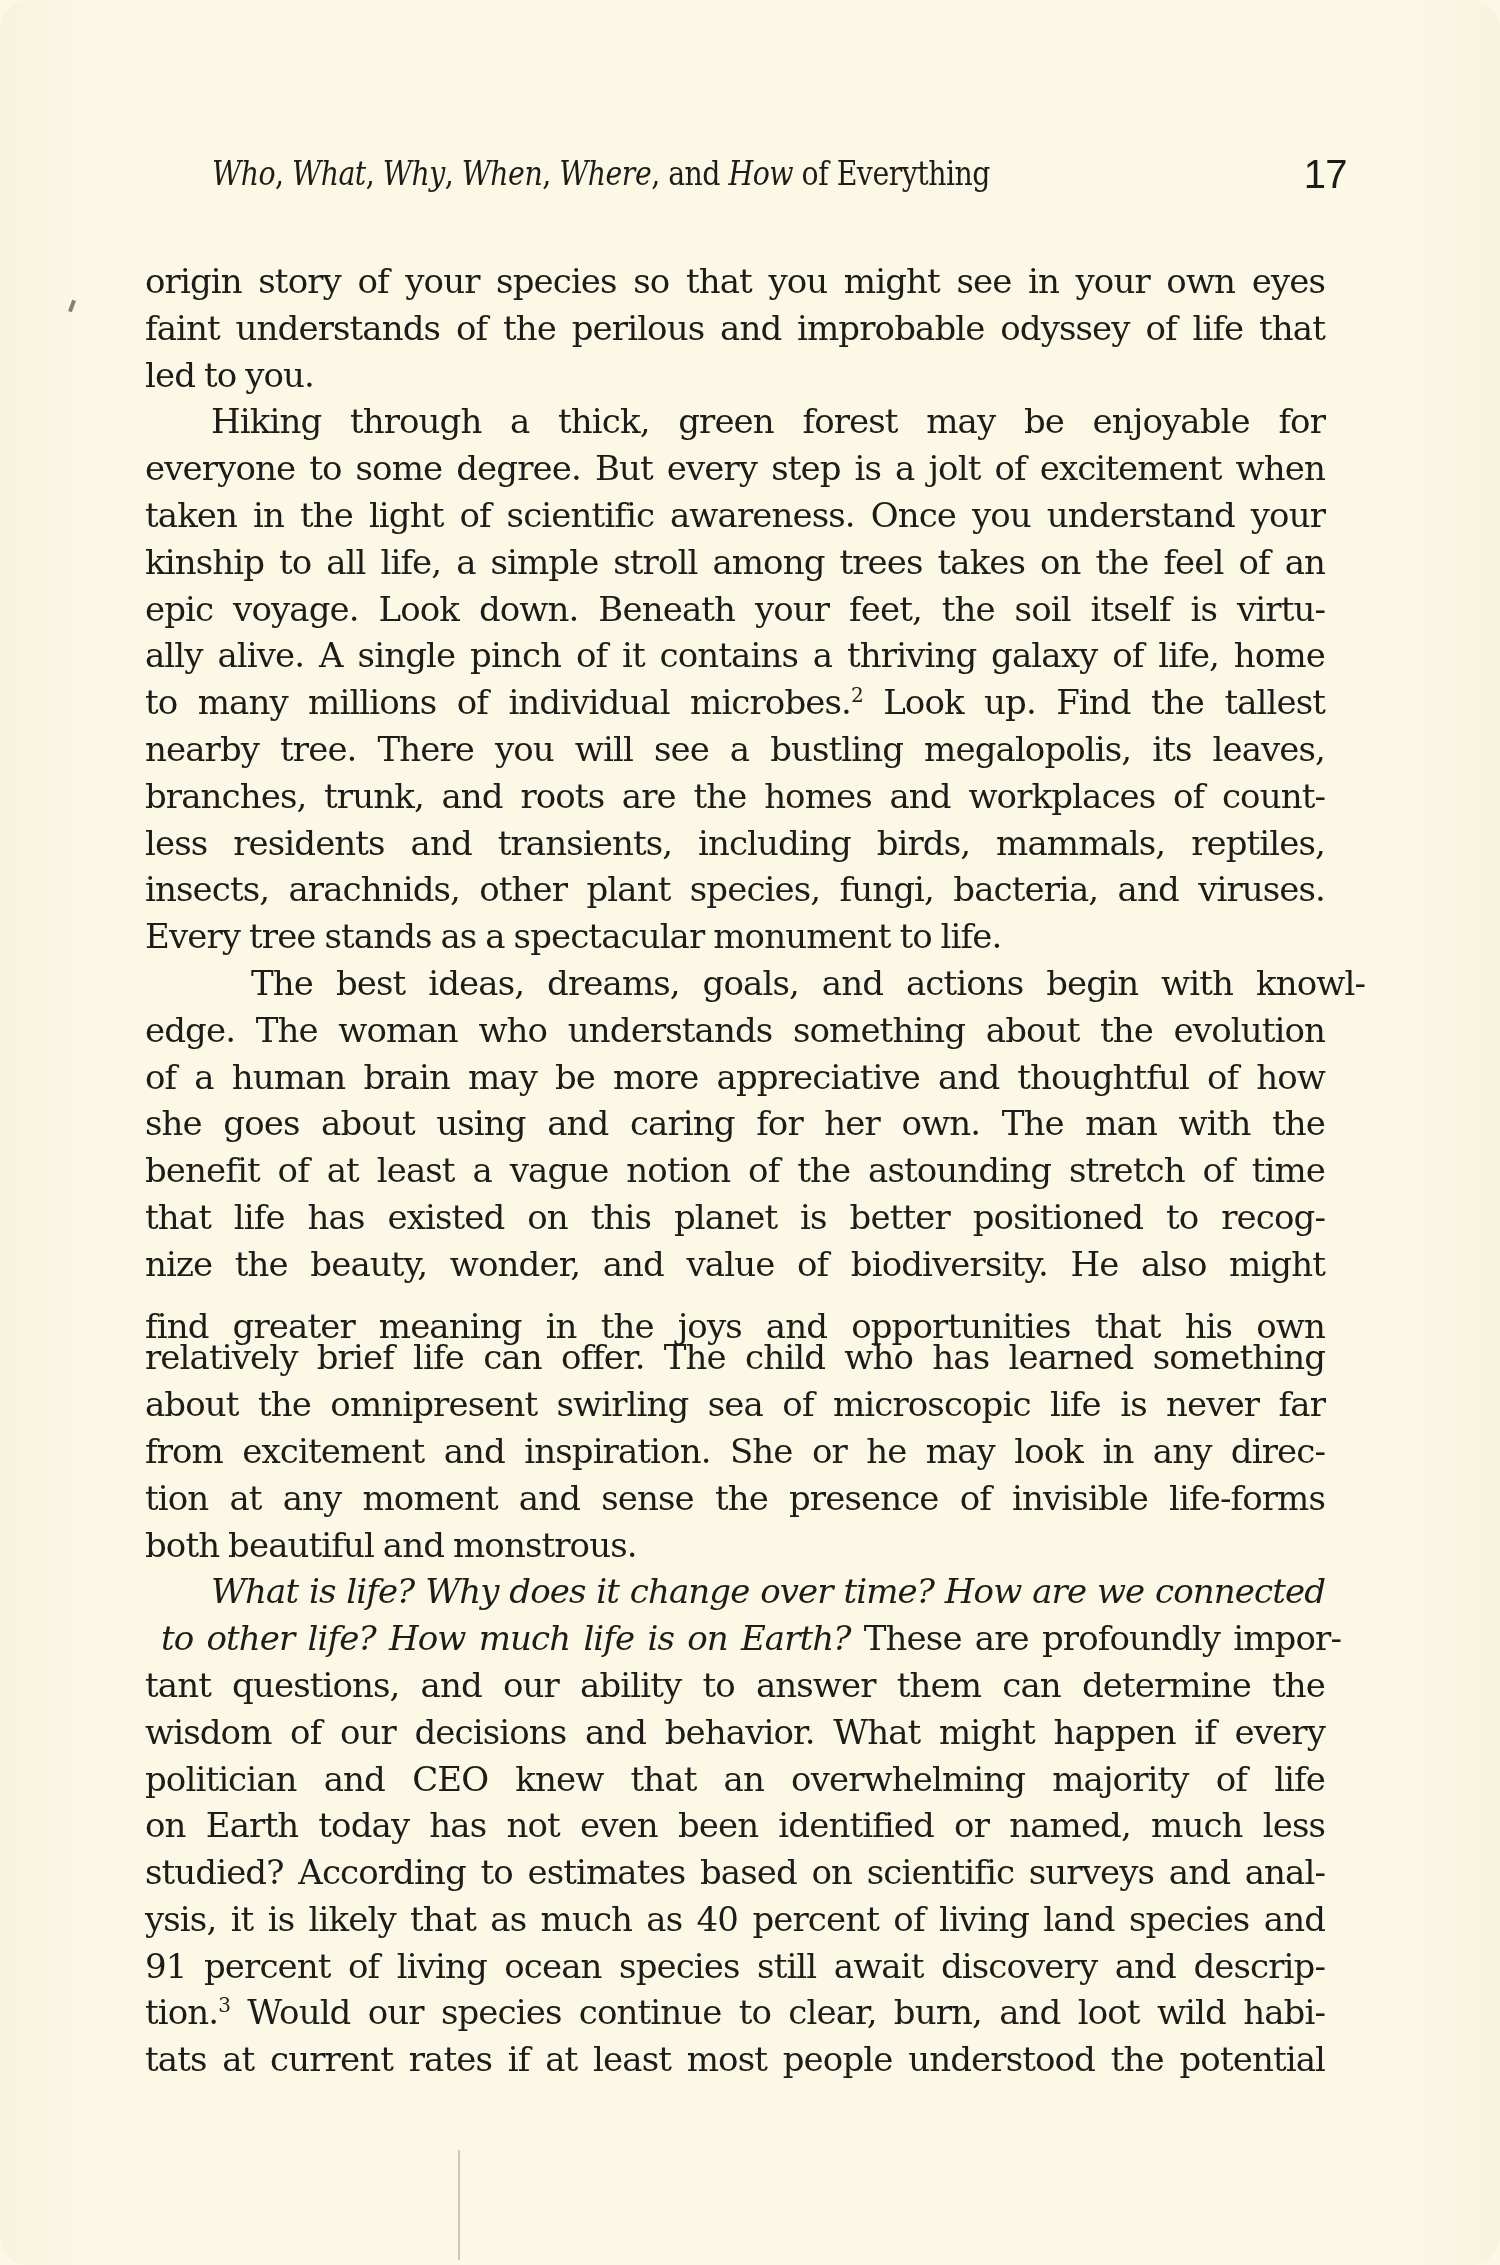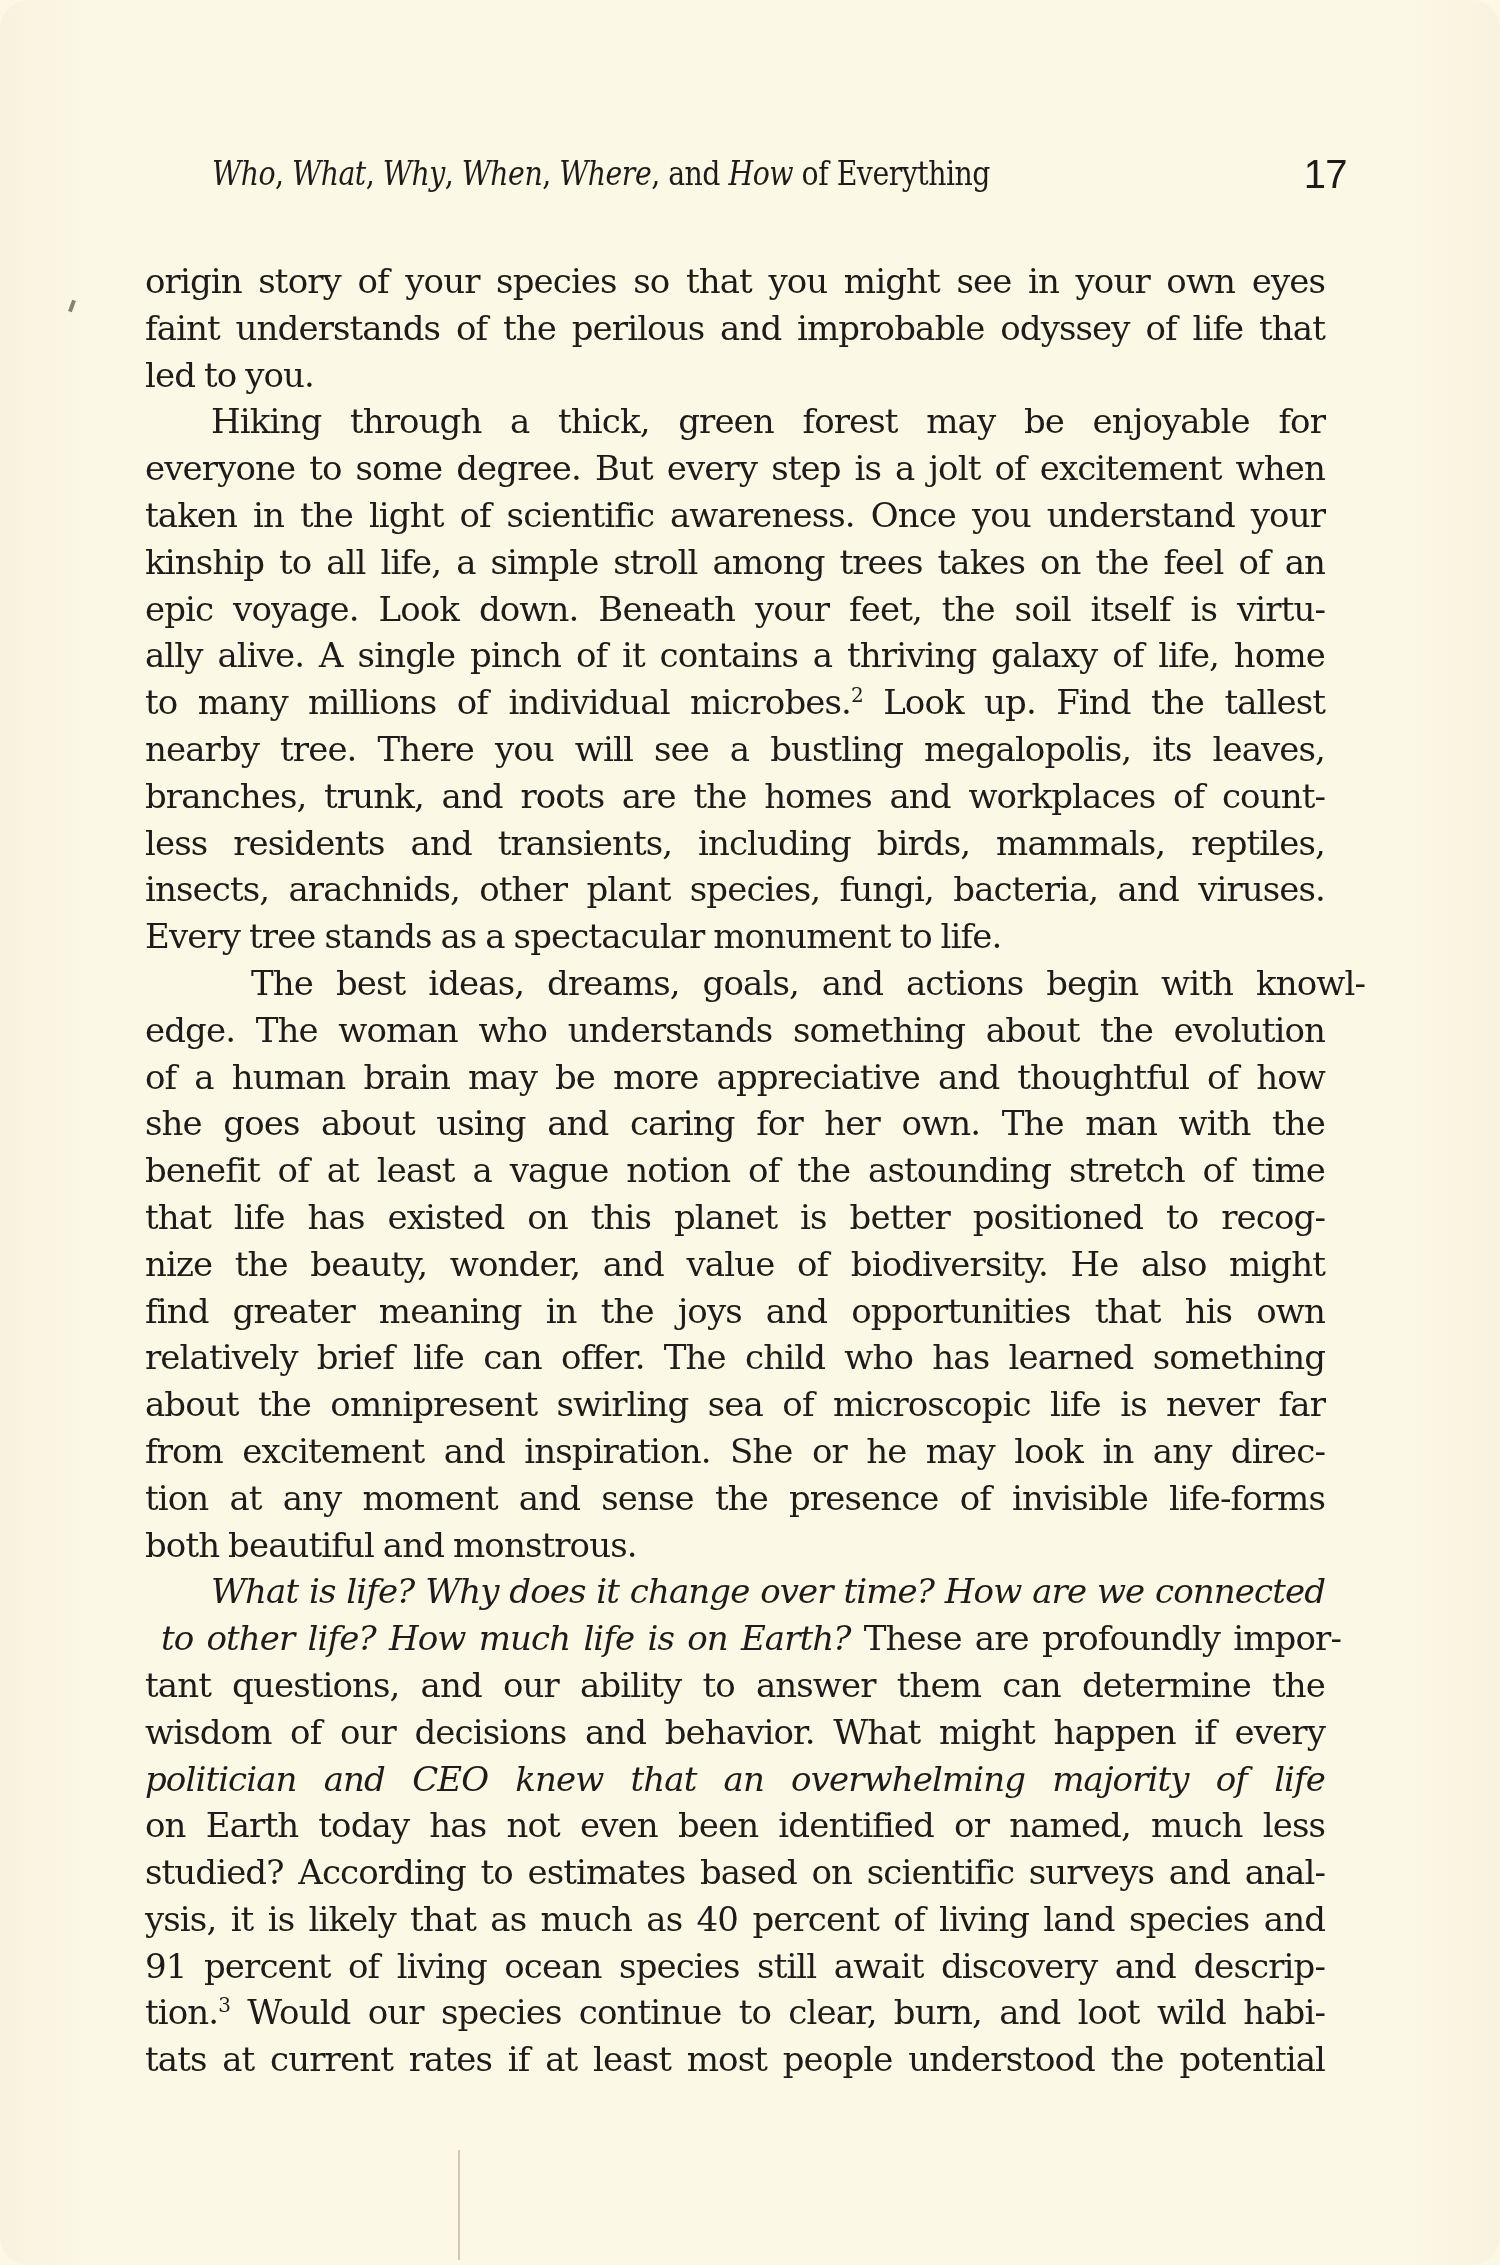--- a/index.html
+++ b/index.html
@@ -120,31 +120,31 @@
       <div class="line"><span class="inner" style="width: 1180px; white-space: normal;">less residents and transients, including birds, mammals, reptiles,</span></div>
       <div class="line"><span class="inner" style="width: 1180px; white-space: normal;">insects, arachnids, other plant species, fungi, bacteria, and viruses.</span></div>
       <div class="line last"><span class="inner" style="width: auto; white-space: nowrap;">Every tree stands as a spectacular monument to life.</span></div>
       <div class="line indent"><span class="inner" style="width: 1114px; white-space: normal; margin-left: 40px;">The best ideas, dreams, goals, and actions begin with knowl-</span></div>
       <div class="line"><span class="inner" style="width: 1180px; white-space: normal;">edge. The woman who understands something about the evolution</span></div>
       <div class="line"><span class="inner" style="width: 1180px; white-space: normal;">of a human brain may be more appreciative and thoughtful of how</span></div>
       <div class="line"><span class="inner" style="width: 1180px; white-space: normal;">she goes about using and caring for her own. The man with the</span></div>
       <div class="line"><span class="inner" style="width: 1180px; white-space: normal;">benefit of at least a vague notion of the astounding stretch of time</span></div>
       <div class="line"><span class="inner" style="width: 1180px; white-space: normal;">that life has existed on this planet is better positioned to recog-</span></div>
       <div class="line"><span class="inner" style="width: 1180px; white-space: normal;">nize the beauty, wonder, and value of biodiversity. He also might</span></div>
-      <div class="line"><span class="inner" style="width: 1180px; white-space: normal;">find greater meaning in the joys and opportunities that his own</span></div>
+      <div class="line"><span class="inner" style="width: 1180px; white-space: normal; margin-top: 15px;">find greater meaning in the joys and opportunities that his own</span></div>
       <div class="line"><span class="inner" style="width: 1180px; white-space: normal;">relatively brief life can offer. The child who has learned something</span></div>
       <div class="line"><span class="inner" style="width: 1180px; white-space: normal;">about the omnipresent swirling sea of microscopic life is never far</span></div>
       <div class="line"><span class="inner" style="width: 1180px; white-space: normal;">from excitement and inspiration. She or he may look in any direc-</span></div>
       <div class="line"><span class="inner" style="width: 1180px; white-space: normal;">tion at any moment and sense the presence of invisible life-forms</span></div>
       <div class="line last"><span class="inner" style="width: auto; white-space: nowrap;">both beautiful and monstrous.</span></div>
       <div class="line indent"><span class="inner" style="width: 1114px; white-space: normal;"><span class="it">What is life? Why does it change over time? How are we connected</span></span></div>
       <div class="line"><span class="inner" style="width: 1180px; white-space: normal; margin-left: 16px;"><span class="it">to other life? How much life is on Earth?</span> These are profoundly impor-</span></div>
       <div class="line"><span class="inner" style="width: 1180px; white-space: normal;">tant questions, and our ability to answer them can determine the</span></div>
       <div class="line"><span class="inner" style="width: 1180px; white-space: normal;">wisdom of our decisions and behavior. What might happen if every</span></div>
-      <div class="line"><span class="inner" style="width: 1180px; white-space: normal; font-style: italic;">politician and CEO knew that an overwhelming majority of life</span></div>
+      <div class="line"><span class="inner" style="width: 1180px; white-space: normal;">politician and CEO knew that an overwhelming majority of life</span></div>
       <div class="line"><span class="inner" style="width: 1180px; white-space: normal;">on Earth today has not even been identified or named, much less</span></div>
       <div class="line"><span class="inner" style="width: 1180px; white-space: normal;">studied? According to estimates based on scientific surveys and anal-</span></div>
       <div class="line"><span class="inner" style="width: 1180px; white-space: normal;">ysis, it is likely that as much as 40 percent of living land species and</span></div>
       <div class="line"><span class="inner" style="width: 1180px; white-space: normal;">91 percent of living ocean species still await discovery and descrip-</span></div>
       <div class="line"><span class="inner" style="width: 1180px; white-space: normal;">tion.<sup class="fn">3</sup> Would our species continue to clear, burn, and loot wild habi-</span></div>
       <div class="line"><span class="inner" style="width: 1180px; white-space: normal;">tats at current rates if at least most people understood the potential</span></div>
     </div>
 
   <div class="scan-mark" style="left:458px; top:2150px; height:110px;"></div>
   <div class="scan-mark" style="left:70px; top:300px; height:12px; width:4px; background:rgba(60,50,40,0.6); transform:rotate(20deg);"></div>

